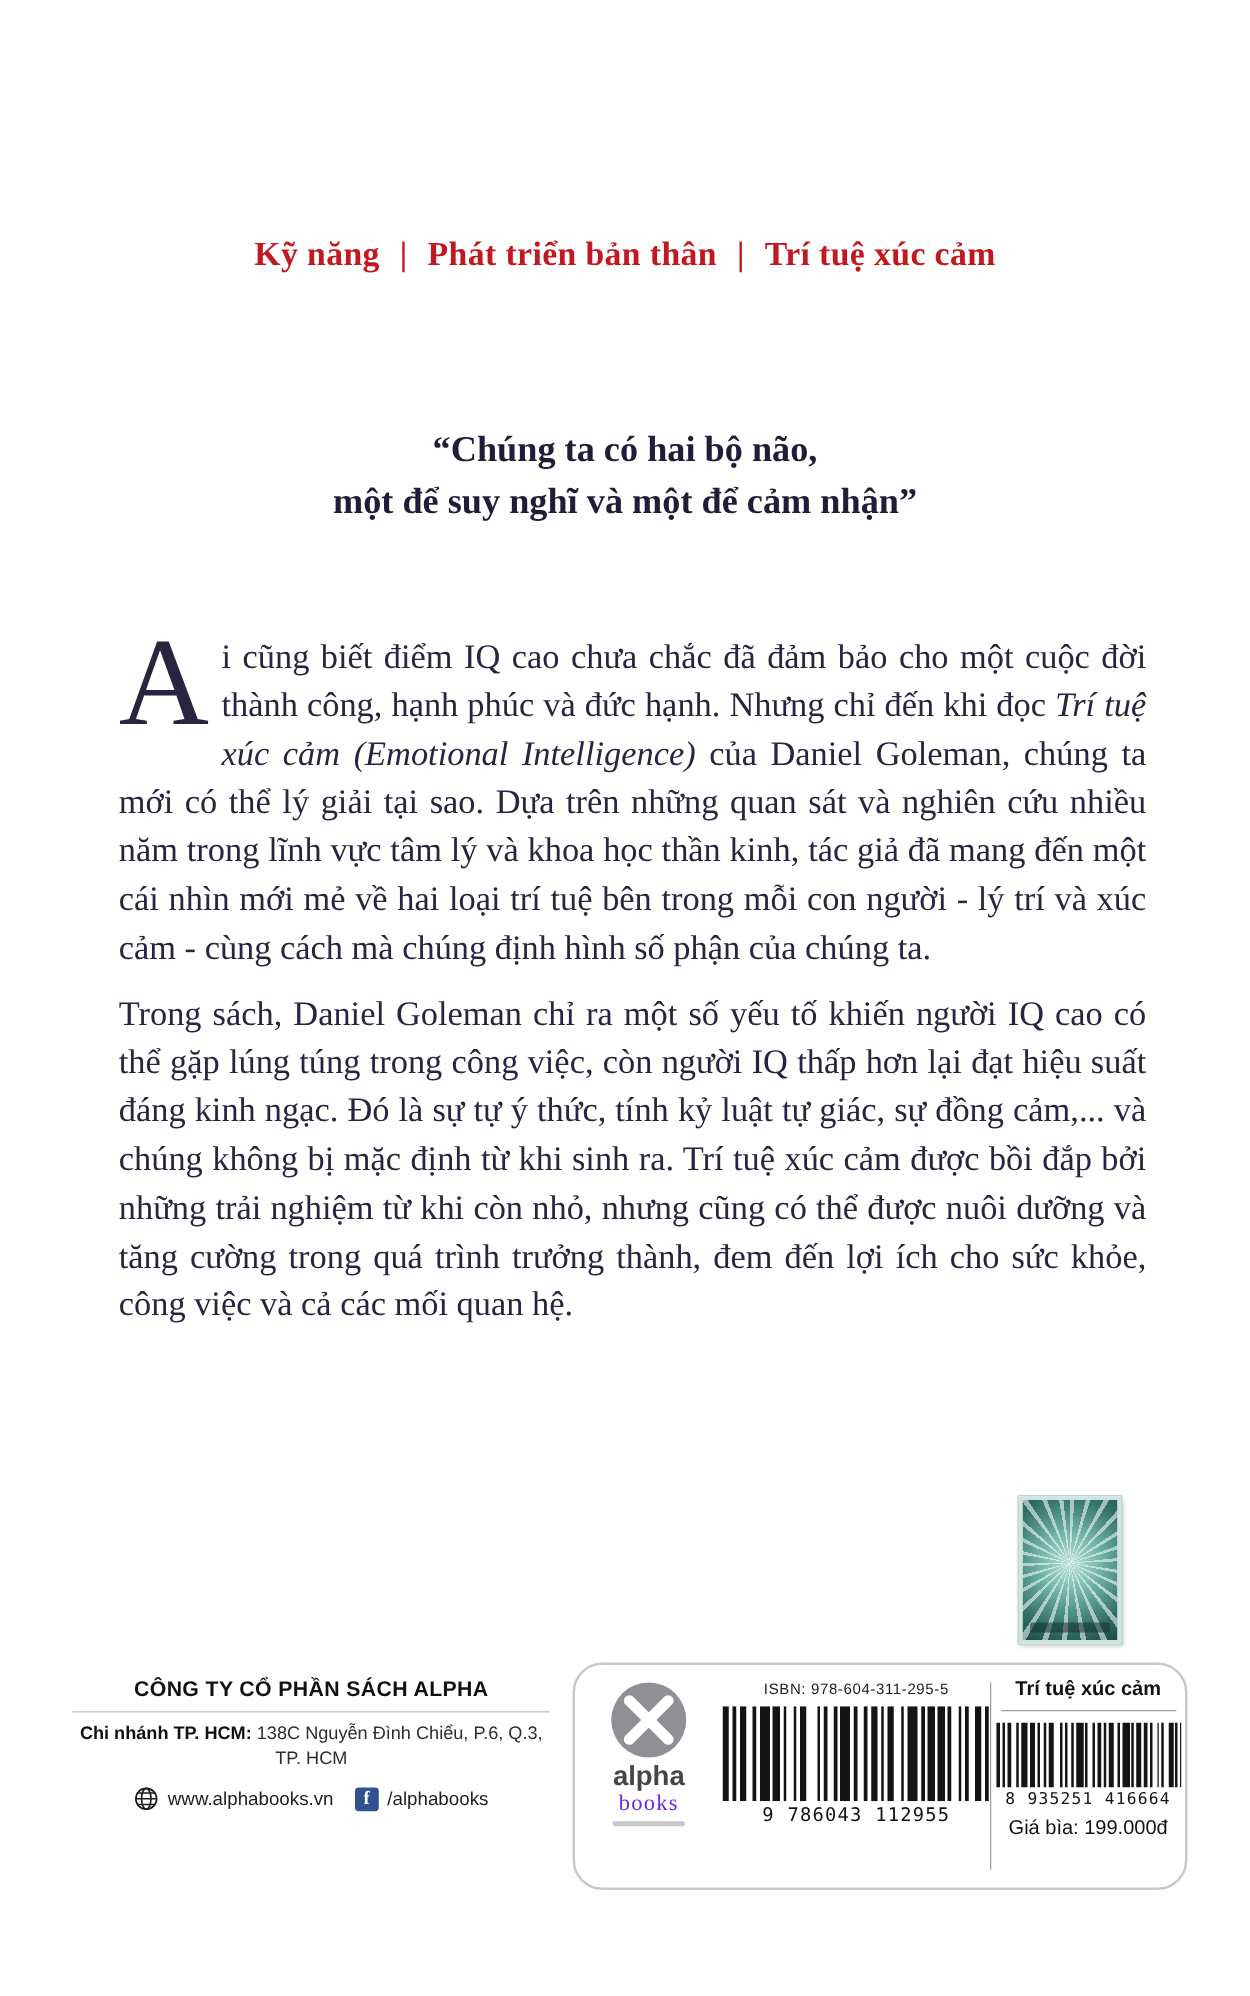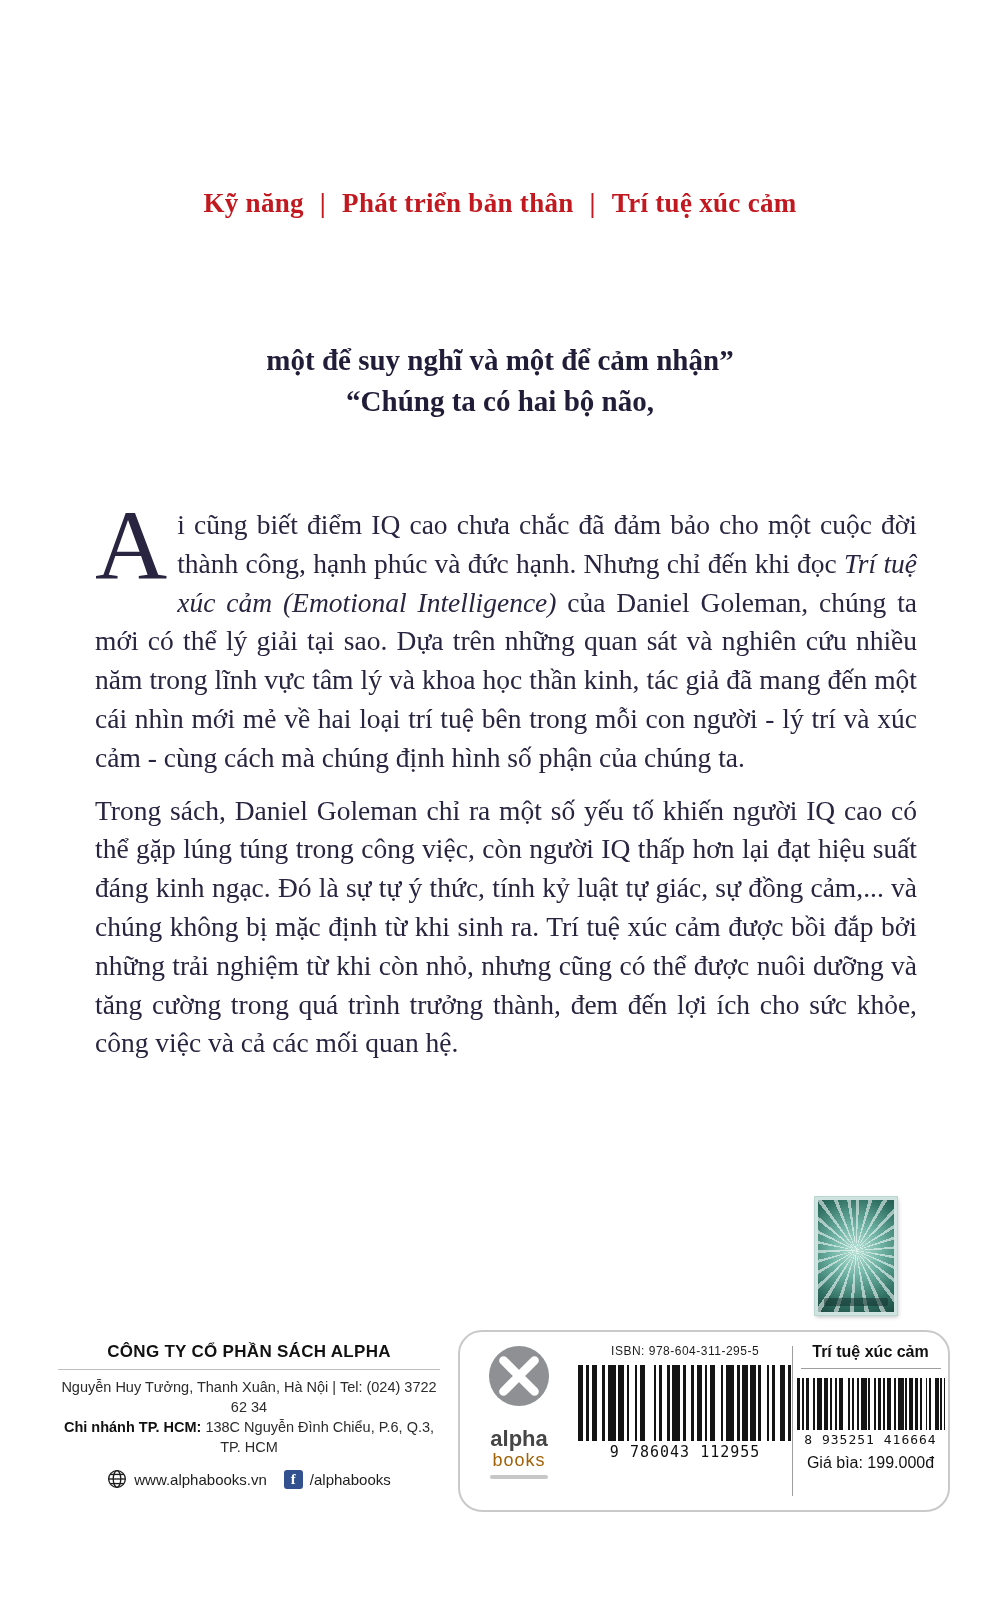--- a/index.html
+++ b/index.html
@@ -93,22 +93,22 @@
     box-sizing:border-box;
     background:#fff;border:2px solid #c9c9c9;border-radius:24px;
     display:flex;align-items:stretch;
     font-family:"Liberation Sans", sans-serif;
   }
   .logo-col{
     width:128px;display:flex;flex-direction:column;align-items:center;
     padding-top:13px;
   }
   .logo-mark{width:62px;height:62px;}
-  .logo-alpha{font-size:22px;font-weight:bold;color:#464646;line-height:24px;margin-top:20px;}
-  .logo-books{font-size:18px;color:#a16207;line-height:19px;letter-spacing:1px;}
+  .logo-alpha{font-size:22px;font-weight:bold;color:#464646;line-height:24px;margin-top:2px;}
+  .logo-books{font-size:18px;color:#6d28d9;line-height:19px;letter-spacing:1px;font-family:Liberation Serif, serif;}
   .logo-tag{width:58px;height:4px;background:#c7c7c7;border-radius:2px;margin-top:5px;}
 
   .isbn-col{
     flex:1;display:flex;flex-direction:column;align-items:center;
     padding-top:12px;
   }
   .isbn-label{font-size:12px;letter-spacing:.5px;color:#1c1c1c;}
   .barcode{font-size:0;overflow:hidden;white-space:nowrap;}
   .barcode.big{width:214px;height:76px;margin-top:7px;}
   .barcode.small{width:148px;height:52px;margin-top:9px;}
@@ -135,36 +135,35 @@
 </head>
 <body>
 
 <div class="page">
 
   <div class="categories">
     <span>Kỹ năng</span><span class="sep">|</span><span>Phát triển bản thân</span><span class="sep">|</span><span>Trí tuệ xúc cảm</span>
   </div>
 
   <div class="quote">
+    <div>“Chúng ta có hai bộ não,</div>
     <div>một để suy nghĩ và một để cảm nhận”</div>
-    <div>“Chúng ta có hai bộ não,</div>
   </div>
 
   <div class="body-text">
     <p>
       <span class="dropcap">A</span><span>i cũng biết điểm IQ cao chưa chắc đã đảm bảo cho một cuộc đời thành công, hạnh phúc và đức hạnh. Nhưng chỉ đến khi đọc </span><span class="it">Trí tuệ xúc cảm (Emotional Intelligence)</span><span> của Daniel Goleman, chúng ta mới có thể lý giải tại sao. Dựa trên những quan sát và nghiên cứu nhiều năm trong lĩnh vực tâm lý và khoa học thần kinh, tác giả đã mang đến một cái nhìn mới mẻ về hai loại trí tuệ bên trong mỗi con người - lý trí và xúc cảm - cùng cách mà chúng định hình số phận của chúng ta.</span>
     </p>
     <p>Trong sách, Daniel Goleman chỉ ra một số yếu tố khiến người IQ cao có thể gặp lúng túng trong công việc, còn người IQ thấp hơn lại đạt hiệu suất đáng kinh ngạc. Đó là sự tự ý thức, tính kỷ luật tự giác, sự đồng cảm,... và chúng không bị mặc định từ khi sinh ra. Trí tuệ xúc cảm được bồi đắp bởi những trải nghiệm từ khi còn nhỏ, nhưng cũng có thể được nuôi dưỡng và tăng cường trong quá trình trưởng thành, đem đến lợi ích cho sức khỏe, công việc và cả các mối quan hệ.</p>
   </div>
 
   <div class="thumb"></div>
 
   <div class="publisher">
     <div class="publisher-name">CÔNG TY CỔ PHẦN SÁCH ALPHA</div>
-    <div class="publisher-line">Nguyễn Huy Tưởng, Thanh Xuân, Hà Nội | Tel: (024) 3722 62 34</div>
     <div class="publisher-line">
       <b>Chi nhánh TP. HCM:</b><span> 138C Nguyễn Đình Chiểu, P.6, Q.3, TP. HCM</span>
     </div>
     <div class="publisher-links">
       <svg class="globe" viewBox="0 0 24 24" fill="none" stroke="#1c1c1c" stroke-width="1.6">
         <circle cx="12" cy="12" r="10"></circle>
         <ellipse cx="12" cy="12" rx="4.5" ry="10"></ellipse>
         <line x1="2" y1="12" x2="22" y2="12"></line>
         <line x1="3.3" y1="6.5" x2="20.7" y2="6.5"></line>
         <line x1="3.3" y1="17.5" x2="20.7" y2="17.5"></line>

